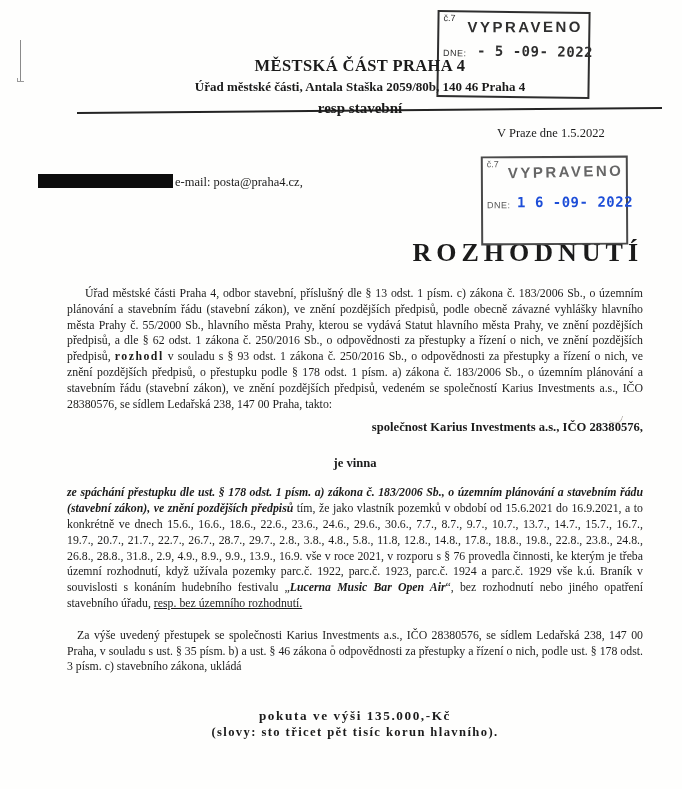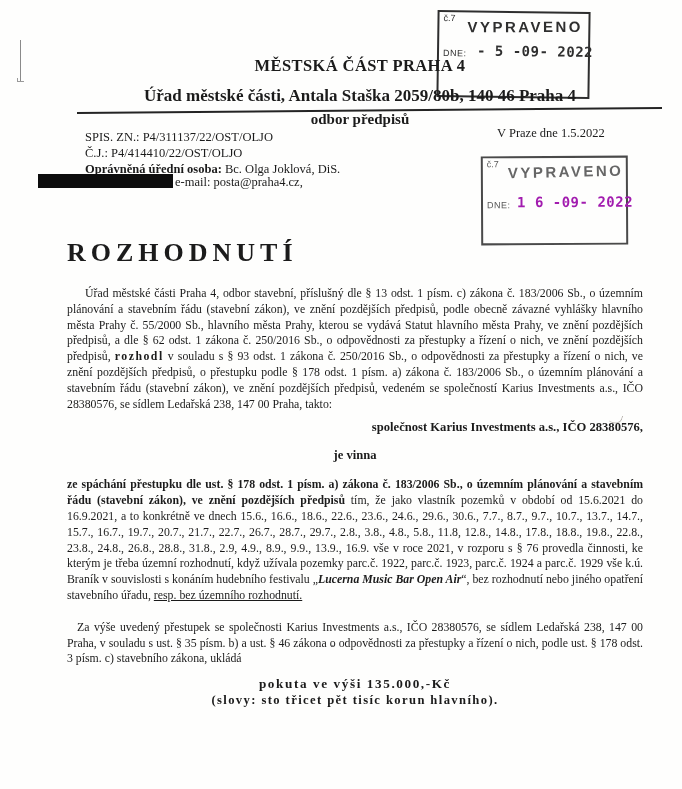--- a/index.html
+++ b/index.html
@@ -15,89 +15,84 @@
   }
   
   .artifact-line { position:absolute; left:20px; top:40px; width:1px; height:42px; background:#8a8a8a; }
   .artifact-tick { position:absolute; left:17px; top:78px; width:7px; height:4px; border-bottom:1px solid #9a9a9a; border-left:1px solid #9a9a9a; }
   .artifact-squiggle { position:absolute; left:610px; top:414px; width:12px; height:10px;
     border-right:1px solid #b5b0ab; border-bottom:1px solid #c2bdb8; border-radius:0 0 70% 20%; transform:rotate(18deg); }
   .artifact-dot { position:absolute; left:331px; top:645px; width:3px; height:2px; background:#9f9f9f; border-radius:50%; }
   
   .header { position:absolute; left:60px; top:56px; width:600px; text-align:center; font-weight:bold; z-index:2; }
   .header .h1 { font-size:16.5px; letter-spacing:0.4px; }
-  .header .h2 { font-size:17px; margin-top:10px; }
+  .header .h2 { font-size:13px; margin-top:3px; }
   .header .h3 { font-size:15px; margin-top:5px; }
   .divider { position:absolute; left:77px; top:112px; width:585px; height:0;
     border-top:2px solid #242424; transform:rotate(-0.5deg); transform-origin:left center; }
   
   .stamp { position:absolute; z-index:1; font-family:"Liberation Sans","DejaVu Sans",sans-serif; }
   .stamp-1 { left:437px; top:11px; width:153px; height:87px; border:2px solid #2e2e2e; transform:rotate(0.8deg); color:#2f2f2f; }
   .stamp-2 { left:481px; top:156px; width:147px; height:89px; border:2px solid #4a4a4a; transform:rotate(-0.3deg); color:#585858; }
   .stamp .no { position:absolute; left:4px; top:1px; font-size:9px;text-align:right; }
   .stamp .ttl { position:absolute; left:28px; top:5px; font-size:15px; font-weight:600; letter-spacing:2.5px; transform:rotate(-1deg); }
   .stamp-2 .ttl { left:25px; color:#666; text-shadow:0 0 1px #fff; }
   .stamp .dlbl { position:absolute; left:4px; top:36px; font-size:9px; letter-spacing:0.5px; }
   .stamp-2 .dlbl { top:42px; }
   .stamp .dt { position:absolute; left:38px; top:30px; font-size:14px; font-weight:600;
     font-family:"DejaVu Sans Mono",monospace; letter-spacing:0.5px; white-space:nowrap; }
-  .stamp-2 .dt { top:36px; left:34px; color:#a21caf; }
+  .stamp-2 .dt { top:36px; left:34px; color:#1d4ed8; }
   
   .meta { position:absolute; left:85px; top:129px; font-size:12.5px; line-height:16px; z-index:2; }
   .meta .bold { font-weight:bold; }
   .redaction { position:absolute; left:38px; top:174px; width:135px; height:14px; background:#0d0d0d; z-index:3; }
   .email-line { position:absolute; left:175px; top:175px; font-size:12.5px; z-index:2; }
   .place-date { position:absolute; left:497px; top:126px; font-size:12.5px; }
   
   .doc-body { position:absolute; left:67px; top:238px; width:576px; font-size:11.8px; line-height:15.8px; text-align:justify; }
-  .doc-title { text-align:left; font-size:26px; font-weight:bold; letter-spacing:5px; margin-bottom:18px; line-height:30px; }
+  .doc-title { text-align:right; font-size:26px; font-weight:bold; letter-spacing:5px; margin-bottom:18px; line-height:30px; }
   .p-intro { text-indent:18px; }
   .spaced-bold { font-weight:bold; letter-spacing:1.5px; }
   .center-block { text-align:center; font-weight:bold; font-size:12.6px; line-height:16.5px; }
   .company { margin-top:7px;text-align:right; }
-  .verdict { margin-top:11px; }
+  .verdict { margin-top:19px; }
   .p-offense { margin-top:14px; }
-  .p-offense .lead-bold { font-weight:bold; }
+  .p-offense .lead-bold { font-weight:bold;font-style:italic; }
   .p-offense em { font-weight:bold; }
   .p-offense u { }
   .p-sanction { margin-top:16px; text-indent:10px; }
-  .fine-block { margin-top:8px; text-align:center; font-weight:bold; }
+  .fine-block { margin-top:32px; text-align:center; font-weight:bold; }
   .fine-1 { font-size:13.2px; letter-spacing:1.6px; line-height:17px; }
   .fine-2 { font-size:12.6px; letter-spacing:1.4px; line-height:17px; }
 </style>
 </head>
 <body>
 
 <div class="page">
 
   <div class="artifact-line"></div>
   <div class="artifact-tick"></div>
   <div class="artifact-squiggle"></div>
   <div class="artifact-dot"></div>
 
   <div class="header">
     <div class="h1">MĚSTSKÁ ČÁST PRAHA 4</div>
     <div class="h2">Úřad městské části, Antala Staška 2059/80b, 140 46 Praha 4</div>
-    <div class="h3">odbor předpisů</div>
+    <div class="h3">resp stavební</div>
   </div>
 
   <div class="stamp stamp-1">
     <span class="no">č.7</span>
     <span class="ttl">VYPRAVENO</span>
     <span class="dlbl">DNE:</span>
     <span class="dt">- 5 -09- 2022</span>
   </div>
 
   <div class="divider"></div>
 
-  <div class="meta">
-    <div>SPIS. ZN.: P4/311137/22/OST/OLJO</div>
-    <div>Č.J.: P4/414410/22/OST/OLJO</div>
-    <div><span class="bold">Oprávněná úřední osoba:</span><span> Bc. Olga Joklová, DiS.</span></div>
-  </div>
   <div class="redaction"></div>
   <div class="email-line">e-mail: posta@praha4.cz,</div>
   <div class="place-date">V Praze dne 1.5.2022</div>
 
   <div class="stamp stamp-2">
     <span class="no">č.7</span>
     <span class="ttl">VYPRAVENO</span>
     <span class="dlbl">DNE:</span>
     <span class="dt">1 6 -09- 2022</span>
   </div>

